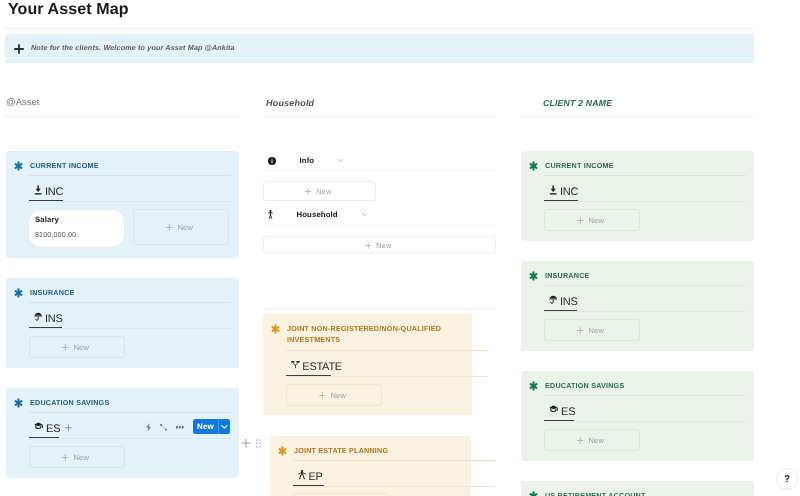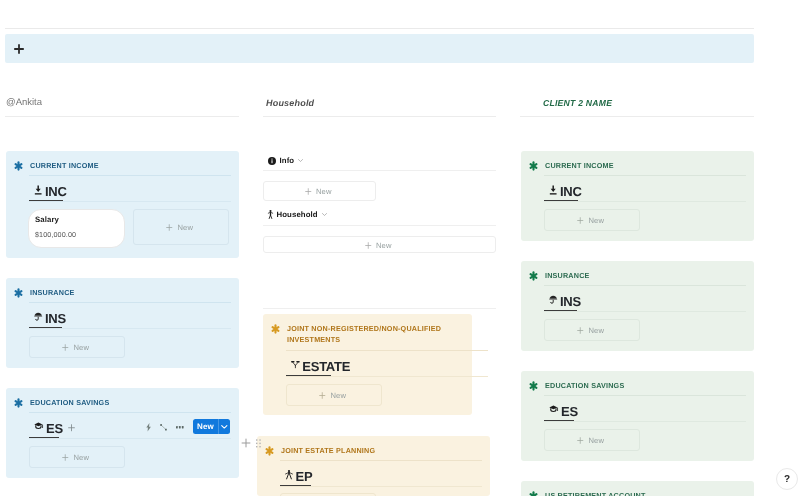--- a/index.html
+++ b/index.html
@@ -41,42 +41,42 @@
   .card-rule{position:absolute;height:1px;left:23px;}
   .blue .card-rule{background:#cfe4ef;}
   .green .card-rule{background:#dae5db;}
   .yellow .card-rule{background:#ede2c9;}
 
   .tabrow{position:absolute;left:28px;display:flex;align-items:center;}
   .add-tab{margin-left:5px;margin-top:1px;display:flex;}
   .tabrow .tab{align-items:flex-start;}
   .tab{display:flex;align-items:center;}
   .tab .ticon{margin-right:2.5px;margin-top:1px;flex:none;}
-  .tab-label{font-size:13px;font-weight:bold;color:#23262b;letter-spacing:-0.25px;line-height:10px;margin-top:3px;}
+  .tab-label{font-size:11px;font-weight:normal;color:#23262b;letter-spacing:-0.25px;line-height:10px;margin-top:3px;}
   .tab-underline{position:absolute;height:1.6px;background:#3c3c3c;}
   .tabs-rule{position:absolute;height:1px;left:23px;}
   .blue .tabs-rule{background:#d7e8f1;}
   .green .tabs-rule{background:#dfe9e0;}
   .yellow .tabs-rule{background:#f0e7d0;}
 
   .newbox{position:absolute;border:1px solid;border-radius:3px;
           display:flex;align-items:center;justify-content:center;padding-right:3px;box-sizing:border-box;}
   .newbox .plus{margin-right:5px;margin-top:1px;}
   .blue .newbox{border-color:#d5e5ee;}
   .green .newbox{border-color:#dde7de;}
   .yellow .newbox{border-color:#efe6ce;}
   .plainbox{border-color:#ededed;}
   .newbox-text{font-size:7.6px;color:#97a0a0;letter-spacing:0.1px;line-height:9px;margin-top:1px;}
 
   .item-card{position:absolute;background:#fff;border:1px solid #e8e8e8;border-radius:13px;}
   .item-title{position:absolute;left:6px;top:5px;font-size:7.8px;font-weight:bold;color:#1d1d1d;letter-spacing:0.1px;}
   .item-sub{position:absolute;left:6px;top:20px;font-size:7.2px;color:#555;letter-spacing:0.1px;}
 
   
-  .sec-head{position:absolute;display:flex;align-items:center;}
+  .sec-head{position:absolute;display:flex;align-items:center;gap:20px;}
   .sec-head .sicon{margin-right:3.5px;flex:none;}
   .sec-label{font-size:7.8px;font-weight:bold;color:#171717;letter-spacing:0.1px;line-height:9px;}
   .sec-caret{margin-left:4px;flex:none;}
   .sec-rule{position:absolute;height:1px;background:#efefef;}
 
   
   .toolbar{position:absolute;left:0;top:0;}
   .tb-icon{position:absolute;}
   .new-btn{position:absolute;display:flex;align-items:center;background:#1179dd;border-radius:2.5px;height:15px;width:37px;margin-left:3px;box-sizing:border-box;}
   .new-btn-label{color:#fff;font-size:8px;font-weight:bold;padding:0 0 0 4px;letter-spacing:0.1px;line-height:10px;margin-top:1px;}
@@ -87,31 +87,33 @@
   .addcol{position:absolute;display:flex;align-items:center;}
   .help-btn{position:absolute;left:776px;top:468px;width:20px;height:20px;border-radius:50%;
             background:#fff;border:1px solid #e9e9e9;display:flex;align-items:center;
             justify-content:center;font-size:10px;font-weight:bold;color:#2b2b2b;}
 </style>
 </head>
 <body>
 
 <div class="page">
 
+  <div class="page-title">Your Asset Map</div>
   <div class="title-rule"></div>
 
   <div class="note-bar">
     <span class="note-plus">
       <svg width="10" height="10" viewBox="0 0 10 10">
           <path d="M5 0.2V9.8M0.2 5H9.8" stroke="#2b2b2b" stroke-width="1.8"></path>
         </svg>
     </span>
-  </div>
-
-  <div class="col-title" style="left:6px">@Ankita</div>
+    <span class="note-text">Note for the clients. Welcome to your Asset Map @Ankita</span>
+  </div>
+
+  <div class="col-title" style="left:6px">@Asset</div>
   <div class="col-rule" style="left:5px;width:234px"></div>
 
   <div class="col-title it" style="left:266px">Household</div>
   <div class="col-rule" style="left:263px;width:233px"></div>
 
   <div class="col-title it green" style="left:543px">CLIENT 2 NAME</div>
   <div class="col-rule" style="left:520px;width:234px"></div>
 
   <div class="card blue" style="left:6px;top:151px;width:233px;height:107px">
     <div class="card-head">
@@ -352,21 +354,21 @@
     <div class="newbox" style="left:23px;top:70px;width:96px;height:22px">
       <span class="plus">
         <svg width="6.5" height="7" viewBox="0 0 13 14">
             <path d="M6.5 0.5V13.5M0.5 7H12.5" stroke="#b0a98f" stroke-width="1.5"></path>
           </svg>
       </span>
       <span class="newbox-text">New</span>
     </div>
   </div>
 
-  <div class="card yellow" style="left:257px;top:436px;width:233px;height:60px">
+  <div class="card yellow" style="left:270px;top:436px;width:201px;height:60px">
     <div class="card-head">
       <span class="hicon">
         <svg width="9" height="10" viewBox="0 0 18 20">
             <g stroke="#d79a21" stroke-width="4.3" stroke-linecap="round">
               <path d="M9 2.8V17.2"></path>
               <path d="M3.1 6.4L14.9 13.6"></path>
               <path d="M3.1 13.6L14.9 6.4"></path>
             </g>
           </svg>
       </span>

